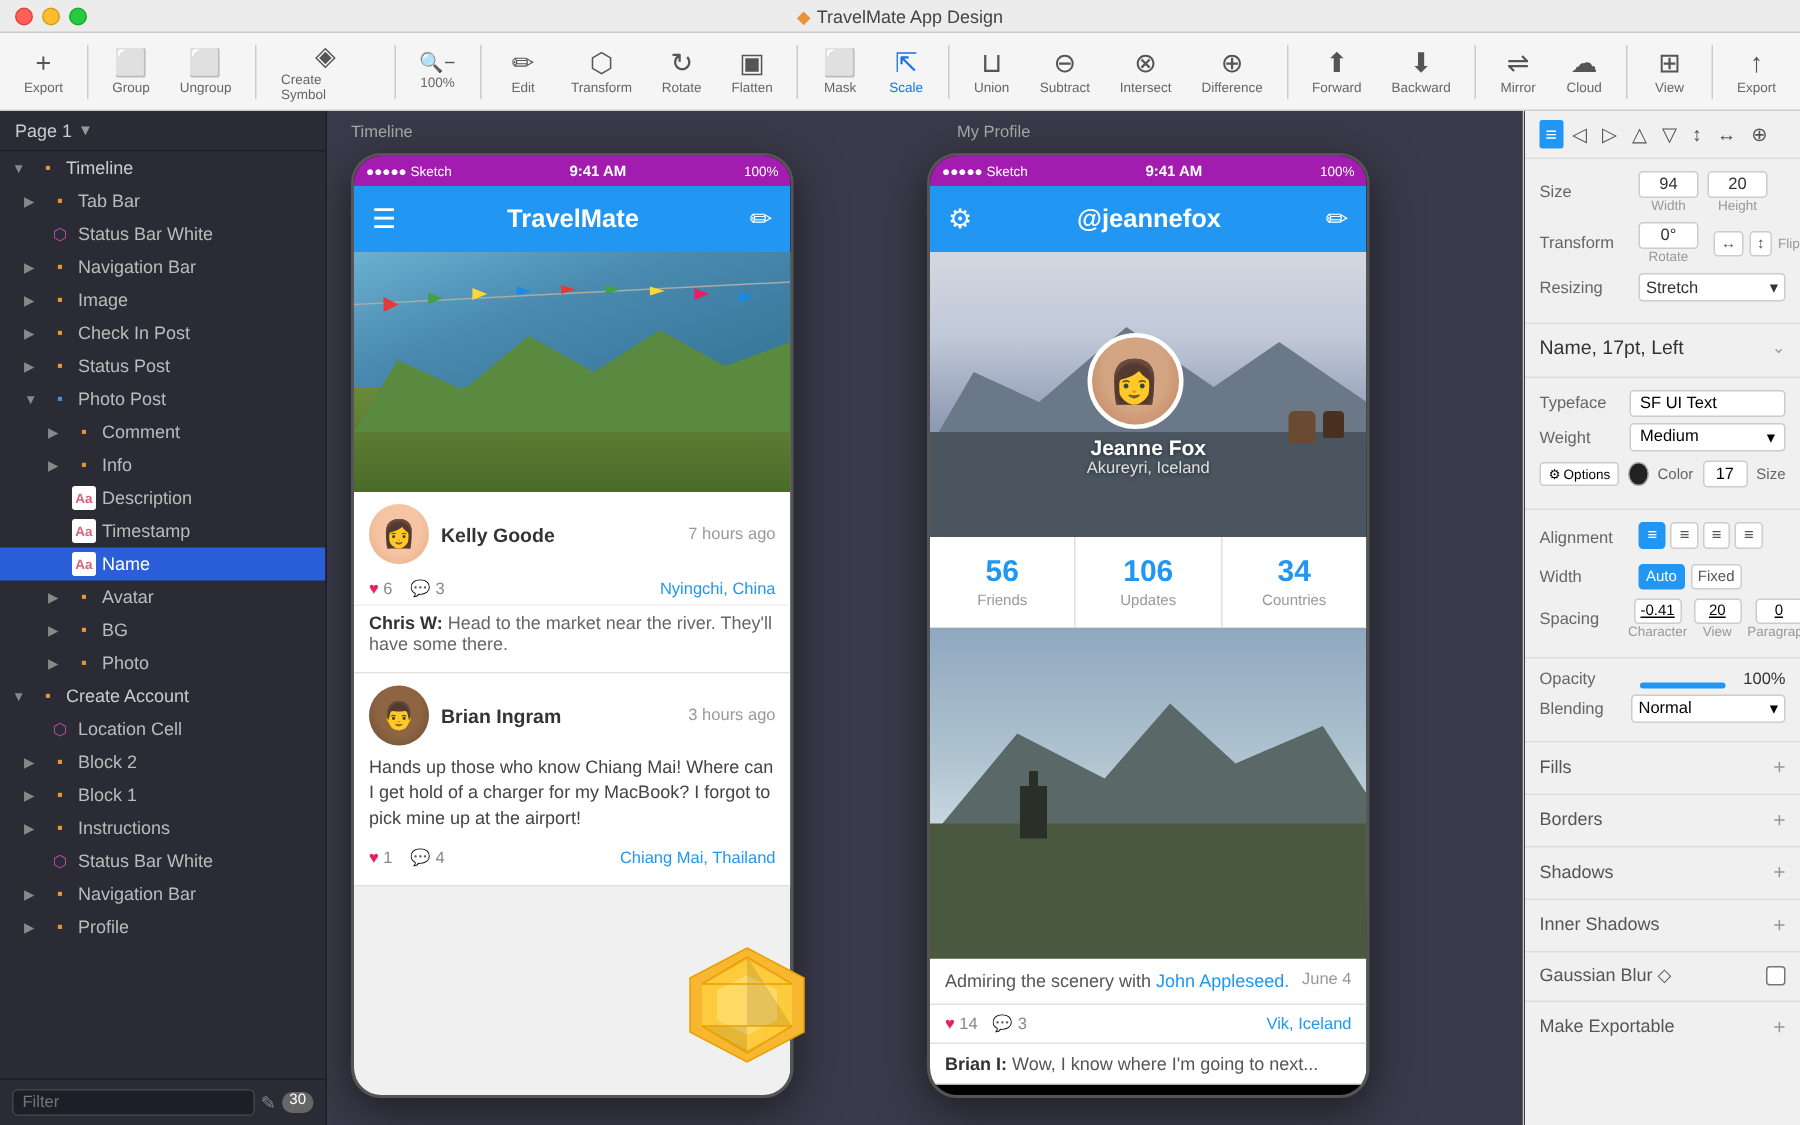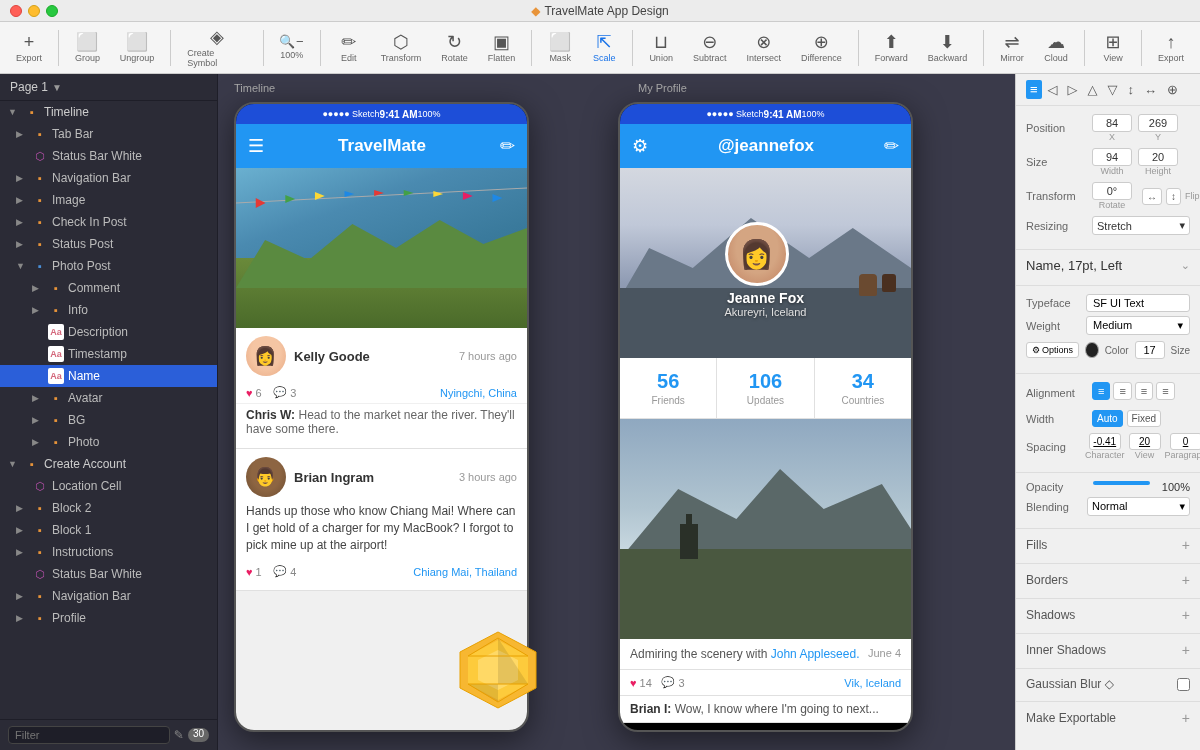--- a/index.html
+++ b/index.html
@@ -230,25 +230,25 @@
       width: 295px;
       height: 630px;
     }
     .phone-2 {
       left: 400px;
       width: 295px;
       height: 630px;
     }
 
     .phone-status-bar {
-      background: #1d4ed8;
+      background: #a21caf;
       height: 20px;
       display: flex;
       align-items: center;
-      justify-content: center;
+      justify-content: space-between;
       padding: 0 8px;
       font-size: 9px;
       color: #fff;
     }
     .status-time { font-weight: 600; font-size: 10px; }
     .status-icons { display: flex; gap: 3px; align-items: center; font-size: 9px; }
 
     .phone-nav {
       background: #2196F3;
       height: 44px;
@@ -607,21 +607,21 @@
       border-radius: 3px;
       padding: 2px 3px;
       font-size: 10px;
       width: 32px;
       text-align: center;
       text-decoration: underline;
     }
 
     .opacity-row {
       display: flex;
-      align-items: flex-start;
+      align-items: flex-end;
       gap: 12px;
       margin-bottom: 4px;
     }
     .opacity-label { color: #666; font-size: 11px; width: 55px; flex-shrink: 0; }
     .opacity-slider {
       flex: 1;
       height: 4px;
       background: linear-gradient(to right, #2196F3, #2196F3 100%, #ddd 100%);
       border-radius: 2px;
     }
@@ -1229,31 +1229,20 @@
       <span class="top-icon-btn">▷</span>
       <span class="top-icon-btn">△</span>
       <span class="top-icon-btn">▽</span>
       <span class="top-icon-btn">↕</span>
       <span class="top-icon-btn">↔</span>
       <span class="top-icon-btn">⊕</span>
     </div>
 
     <div class="panel-section">
       <div class="panel-row">
-        <span class="panel-label">Position</span>
-        <div class="input-with-label">
-          <input class="panel-input panel-input-sm" type="text" value="84" style="">
-          <div class="sublabel-under">X</div>
-        </div>
-        <div class="input-with-label">
-          <input class="panel-input panel-input-sm" type="text" value="269" style="">
-          <div class="sublabel-under">Y</div>
-        </div>
-      </div>
-      <div class="panel-row">
         <span class="panel-label">Size</span>
         <div class="input-with-label">
           <input class="panel-input panel-input-sm" type="text" value="94" style="">
           <div class="sublabel-under">Width</div>
         </div>
         <div class="input-with-label">
           <input class="panel-input panel-input-sm" type="text" value="20" style="">
           <div class="sublabel-under">Height</div>
         </div>
       </div>

